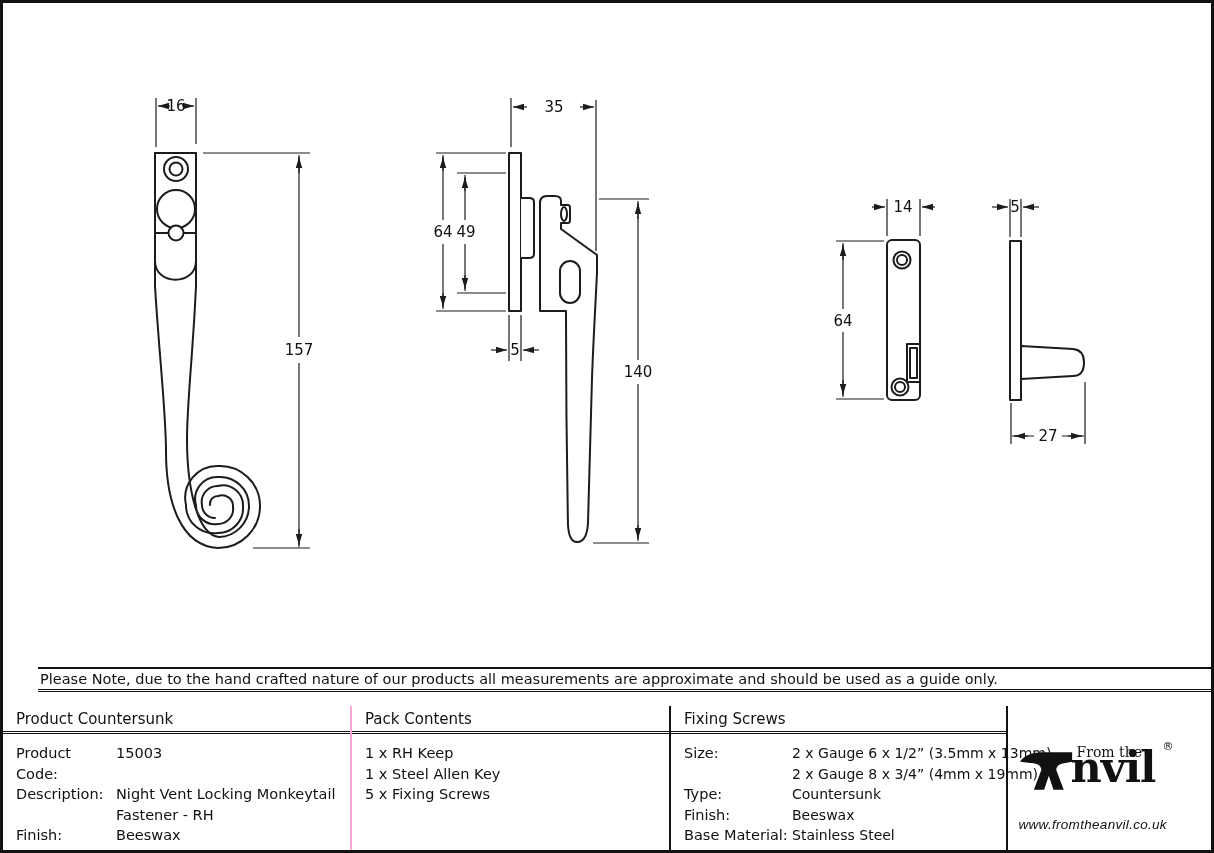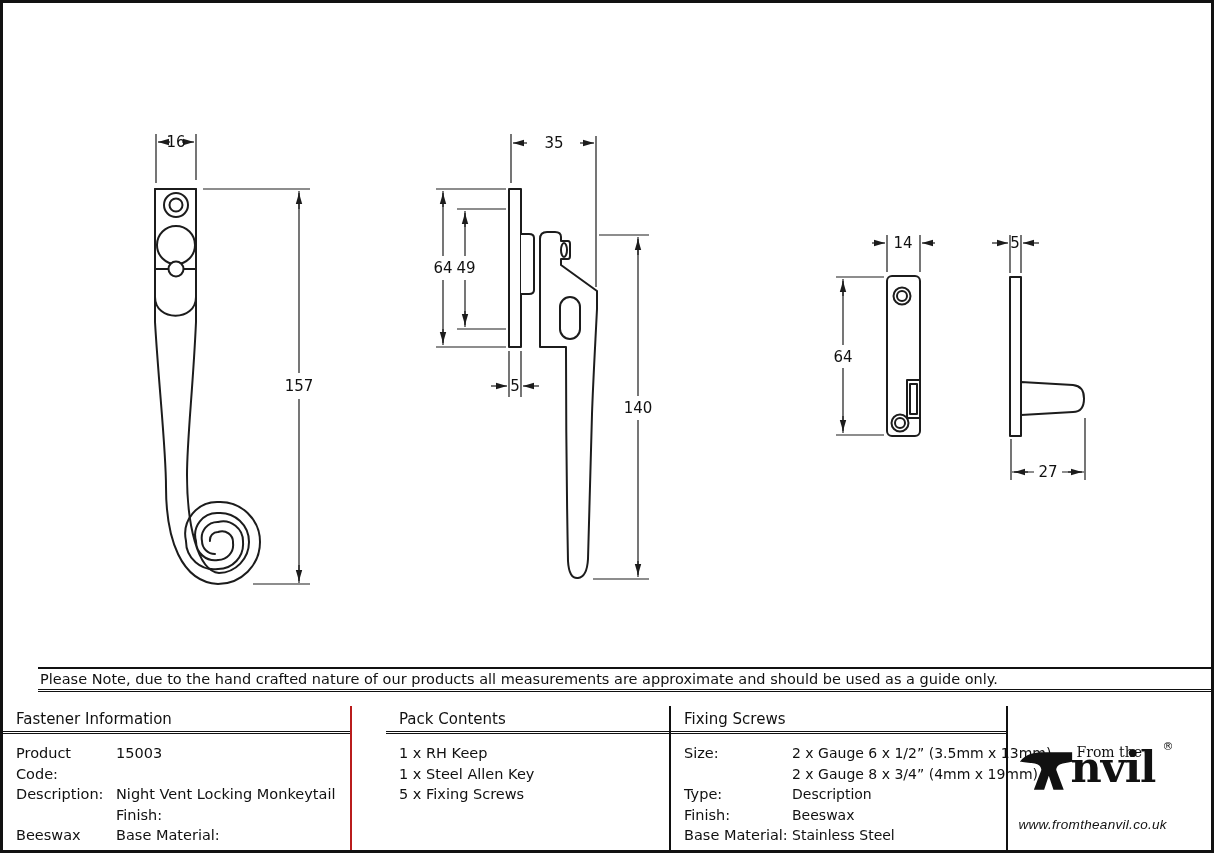--- a/index.html
+++ b/index.html
@@ -1,30 +1,30 @@
 <!DOCTYPE html>
 <html><head>
 <meta charset="utf-8">
 <style>
   html,body{margin:0;padding:0;background:#e8e8e8;font-family:"DejaVu Sans","Liberation Sans",sans-serif;}
   .sheet{position:relative;width:1214px;height:853px;background:#ffffff;border:3px solid #111;box-sizing:border-box;margin:0 auto;overflow:hidden;}
-  .drawings{position:absolute;top:0;left:0;width:1208px;height:664px;margin-top:36px;}
+  .drawings{position:absolute;top:0;left:0;width:1208px;height:664px;}
   .drawings svg{display:block;}
   .part{fill:#ffffff;stroke:#1c1c1c;stroke-width:2;stroke-linejoin:round;}
   .partline{fill:none;stroke:#1c1c1c;stroke-width:2;stroke-linecap:round;stroke-linejoin:round;}
   .dim{stroke:#1c1c1c;stroke-width:1.2;fill:none;}
   .dimtxt{font-family:"DejaVu Sans","Liberation Sans",sans-serif;font-size:15px;fill:#111;text-anchor:middle;}
   .bgpad{fill:#ffffff;stroke:none;}
   .note-row{position:absolute;top:664px;left:0;width:1208px;height:25px;box-sizing:border-box;
     border-top:2px solid #111;border-bottom:3px double #111;display:flex;align-items:center;
     padding-left:2px;font-size:14.5px;color:#111;margin-left:35px;}
   .tbl{position:absolute;top:703px;left:0;width:1208px;height:147px;display:flex;color:#111;}
   .col{box-sizing:border-box;height:147px;}
   .col.c1{width:347px;}
-  .col.c2{width:319px;border-left:2px solid #b91c1c;padding-left:34px;}
+  .col.c2{width:319px;border-left:2px solid #f9a8d4;}
   .col.c3{width:337px;border-left:2px solid #111;}
   .col.c4{width:205px;border-left:2px solid #111;display:flex;align-items:center;justify-content:center;}
   .hdr{height:28px;box-sizing:border-box;border-bottom:3px double #111;display:flex;align-items:center;
     padding-left:13px;font-size:15px;}
   .cbody{padding:9px 0 0 13px;font-size:14.5px;line-height:20.5px;}
   .kv{display:grid;grid-template-columns:100px 1fr;}
   .kv3{display:grid;grid-template-columns:108px 1fr;}
   .kv3 .val{font-size:14px;white-space:nowrap;}
   .list div{white-space:nowrap;}
   
@@ -187,27 +187,28 @@
     </svg>
   </div>
 
   <div class="note-row">
     <span>Please Note, due to the hand crafted nature of our products all measurements are approximate and should be used as a guide only.</span>
   </div>
 
   <div class="tbl">
 
     <div class="col c1">
-      <div class="hdr">Fastener Information</div>
+      <div class="hdr">Product Countersunk</div>
       <div class="cbody kv">
         <div>Product Code:</div>
         <div>15003</div>
         <div>Description:</div>
         <div>Night Vent Locking Monkeytail</div>
         <div></div>
+        <div>Fastener - RH</div>
         <div>Finish:</div>
         <div>Beeswax</div>
         <div>Base Material:</div>
         <div>Mild Steel</div>
       </div>
     </div>
 
     <div class="col c2">
       <div class="hdr">Pack Contents</div>
       <div class="cbody list">
@@ -218,21 +219,21 @@
     </div>
 
     <div class="col c3">
       <div class="hdr">Fixing Screws</div>
       <div class="cbody kv3">
         <div>Size:</div>
         <div class="val">2 x Gauge 6 x 1/2” (3.5mm x 13mm)</div>
         <div></div>
         <div class="val">2 x Gauge 8 x 3/4” (4mm x 19mm)</div>
         <div>Type:</div>
-        <div class="val">Description</div>
+        <div class="val">Countersunk</div>
         <div>Finish:</div>
         <div class="val">Beeswax</div>
         <div>Base Material:</div>
         <div class="val">Stainless Steel</div>
       </div>
     </div>
 
     <div class="col c4">
       <div class="logo">
         <svg class="anvil-glyph" viewBox="0 0 60 44">

